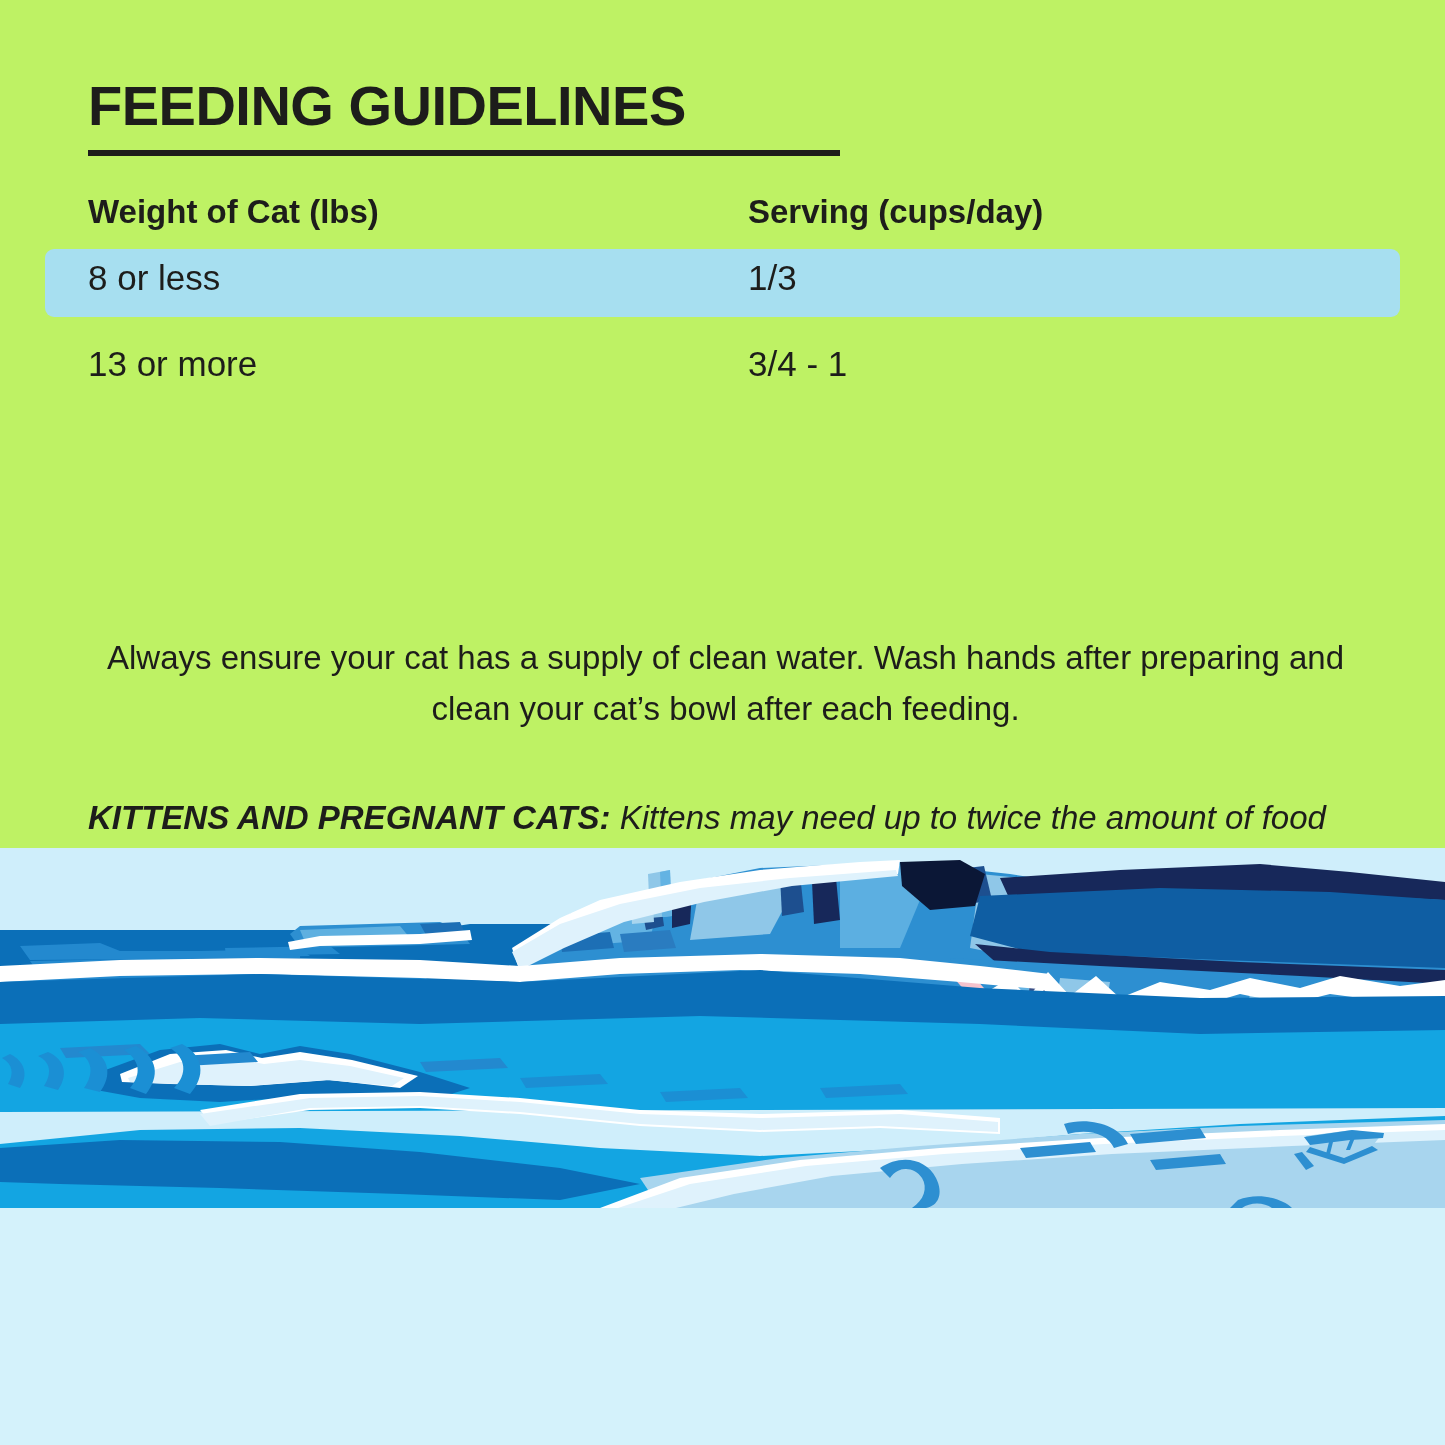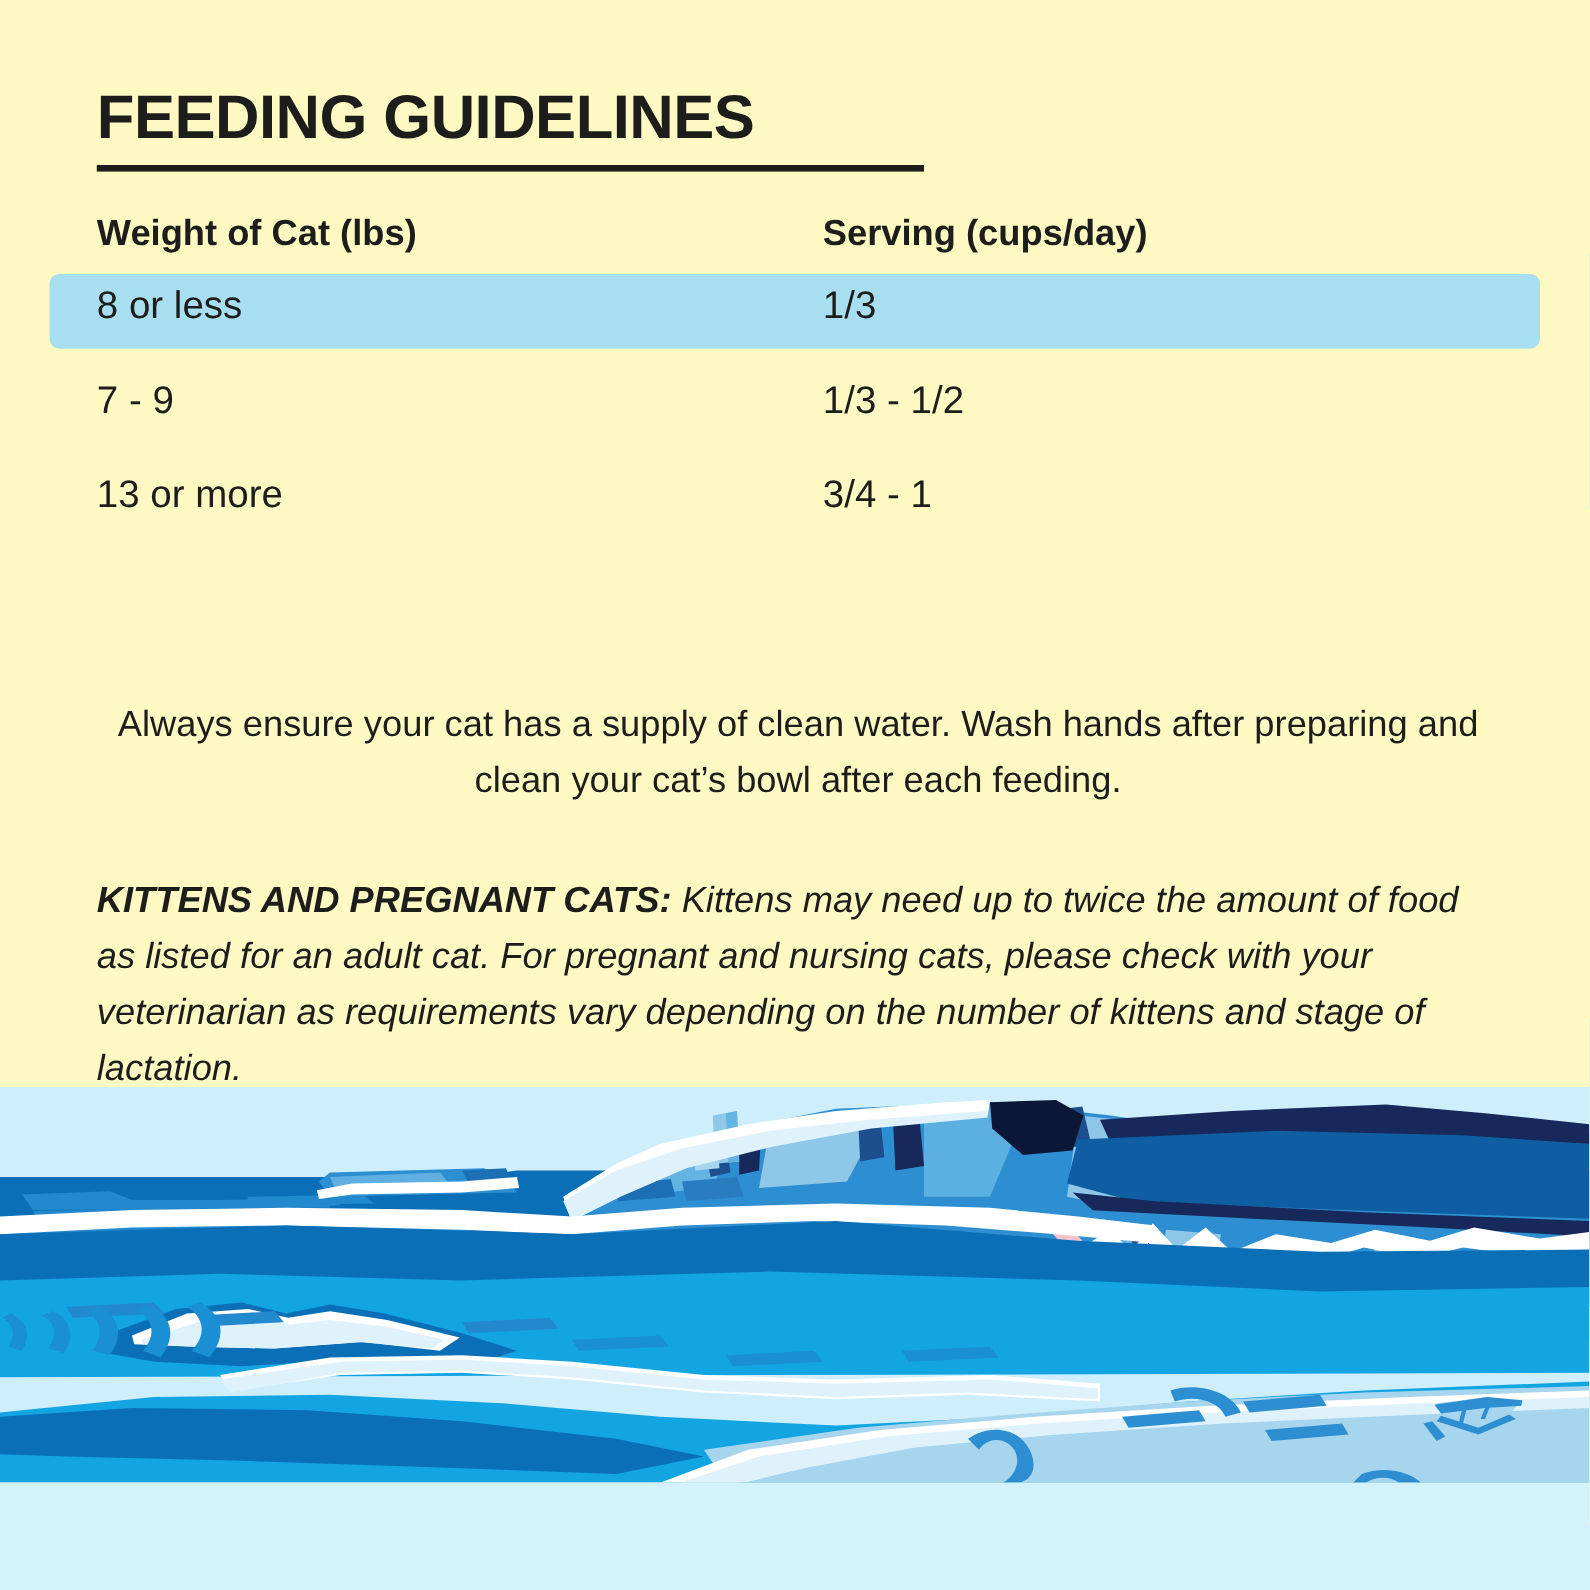--- a/index.html
+++ b/index.html
@@ -6,22 +6,22 @@
     margin: 0;
     padding: 0;
     background: #d4f2fb;
   }
   body {
     font-family: "Liberation Sans", sans-serif;
   }
   .page {
     position: relative;
     width: 1445px;
-    height: 1348px;
-    background: #fef9c3;
+    height: 1208px;
+    background: #bef264;
     overflow: hidden;
   }
 
   
   .title {
     position: absolute;
     left: 88px;
     top: 78px;
     font-size: 56px;
     font-weight: 800;
@@ -123,25 +123,20 @@
       <div class="th col1">Weight of Cat (lbs)</div>
       <div class="th col2">Serving (cups/day)</div>
     </div>
 
     <div class="row">
       <div class="stripe"></div>
       <div class="td col1">8 or less</div>
       <div class="td col2">1/3</div>
     </div>
 
-    <div class="row alt">
-      <div class="stripe"></div>
-      <div class="td col1">7 - 9</div>
-      <div class="td col2">1/3 - 1/2</div>
-    </div>
 
 
     <div class="row alt">
       <div class="stripe"></div>
       <div class="td col1">13 or more</div>
       <div class="td col2">3/4 - 1</div>
     </div>
 
   </div>
 

